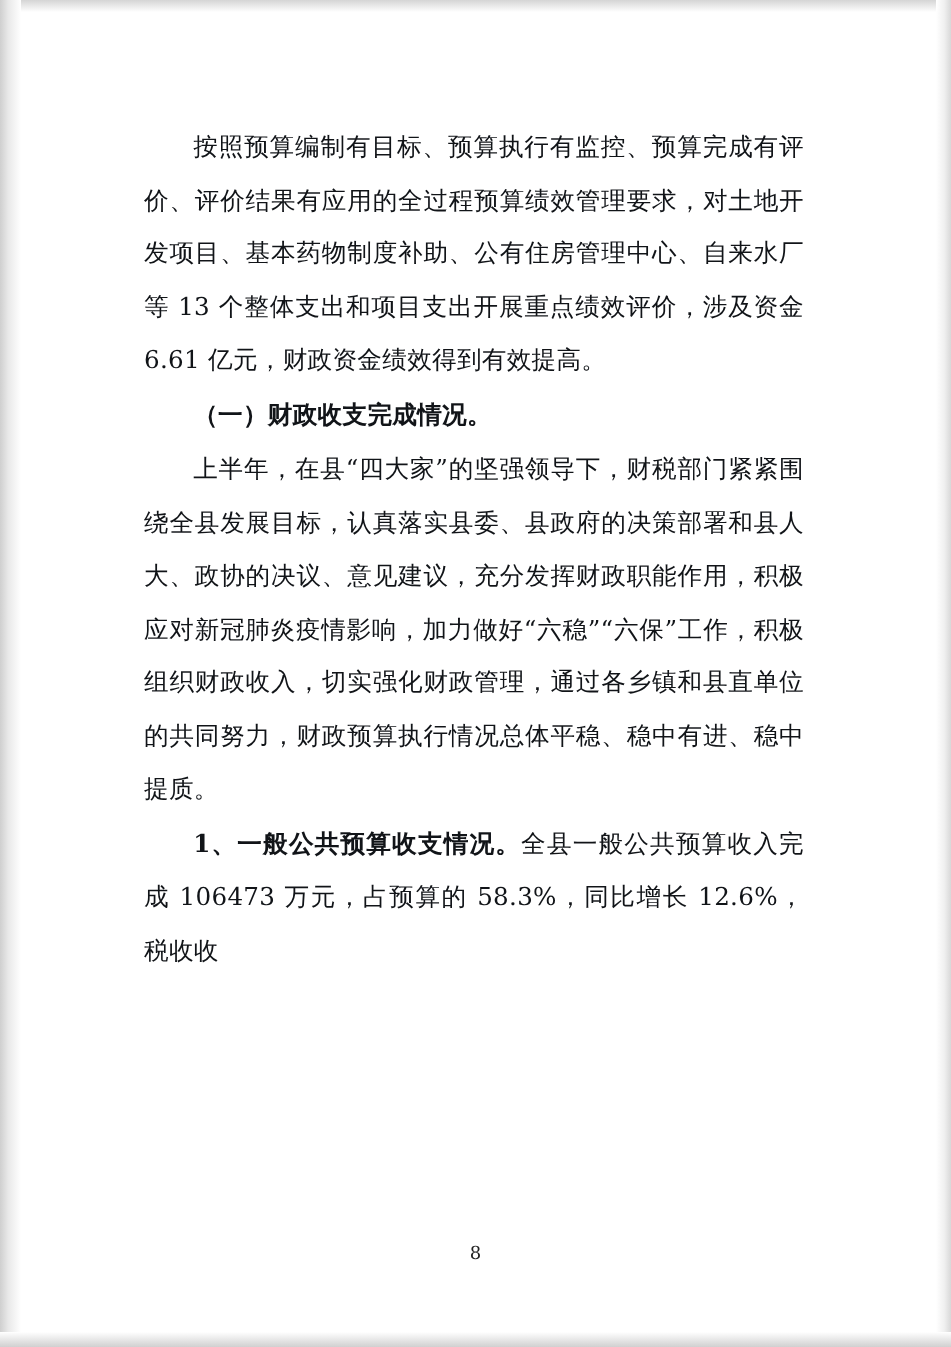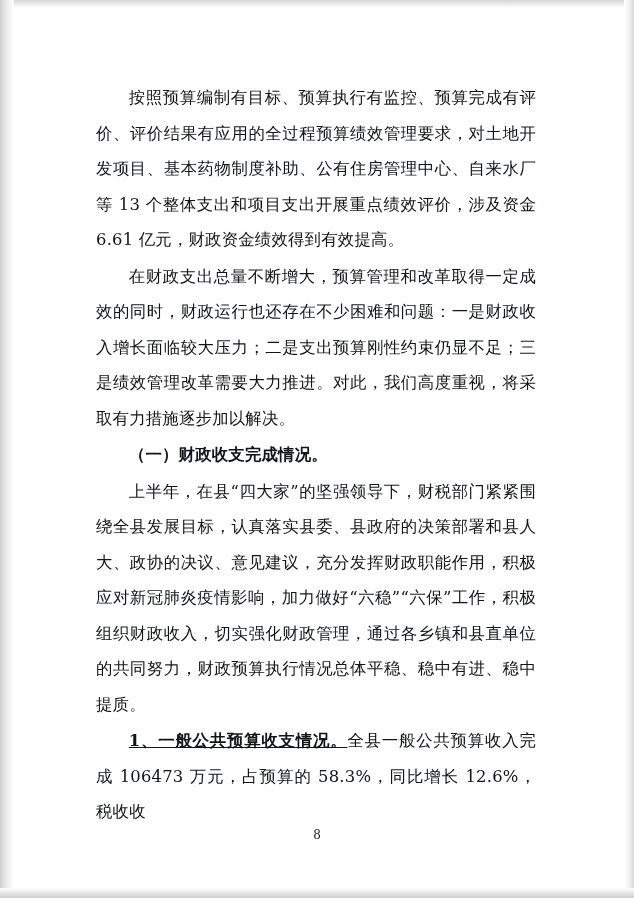--- a/index.html
+++ b/index.html
@@ -72,21 +72,20 @@
     margin-top: 1px;
   }
   .para.heading {
     font-weight: bold;
   }
   .para.sub-heading {
     font-weight: bold;
   }
   .para .bold {
     font-weight: bold;
-    text-decoration: underline;
   }
 
   .page-number {
     position: absolute;
     left: 0;
     top: 828px;
     width: 634px;
     text-align: center;
     font-size: 12px;
     color: #222;
@@ -97,20 +96,19 @@
 <body>
 
 <div class="page">
   <div class="scan-edge-top"></div>
   <div class="scan-edge-left"></div>
   <div class="scan-edge-right"></div>
   <div class="scan-edge-bottom"></div>
 
   <div class="content">
     <p class="para">按照预算编制有目标、预算执行有监控、预算完成有评价、评价结果有应用的全过程预算绩效管理要求，对土地开发项目、基本药物制度补助、公有住房管理中心、自来水厂等 13 个整体支出和项目支出开展重点绩效评价，涉及资金 6.61 亿元，财政资金绩效得到有效提高。</p>
-    <p class="para">在财政支出总量不断增大，预算管理和改革取得一定成效的同时，财政运行也还存在不少困难和问题：一是财政收入增长面临较大压力；二是支出预算刚性约束仍显不足；三是绩效管理改革需要大力推进。对此，我们高度重视，将采取有力措施逐步加以解决。</p>
     <p class="para sub-heading">（一）财政收支完成情况。</p>
     <p class="para">上半年，在县“四大家”的坚强领导下，财税部门紧紧围绕全县发展目标，认真落实县委、县政府的决策部署和县人大、政协的决议、意见建议，充分发挥财政职能作用，积极应对新冠肺炎疫情影响，加力做好“六稳”“六保”工作，积极组织财政收入，切实强化财政管理，通过各乡镇和县直单位的共同努力，财政预算执行情况总体平稳、稳中有进、稳中提质。</p>
     <p class="para"><span class="bold">1、一般公共预算收支情况。</span><span>全县一般公共预算收入完成 106473 万元，占预算的 58.3%，同比增长 12.6%，税收收</span></p>
   </div>
 
   <div class="page-number">8</div>
 </div>
 
 </body></html>

